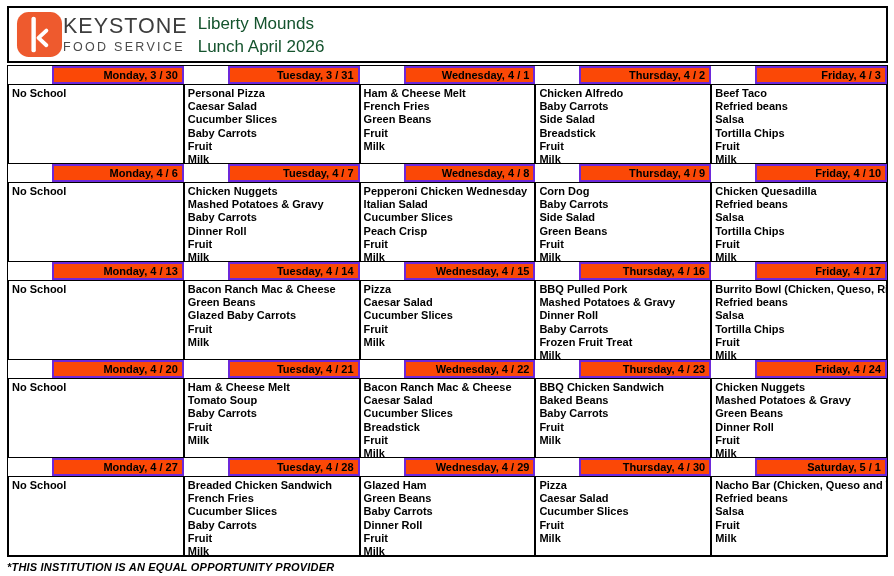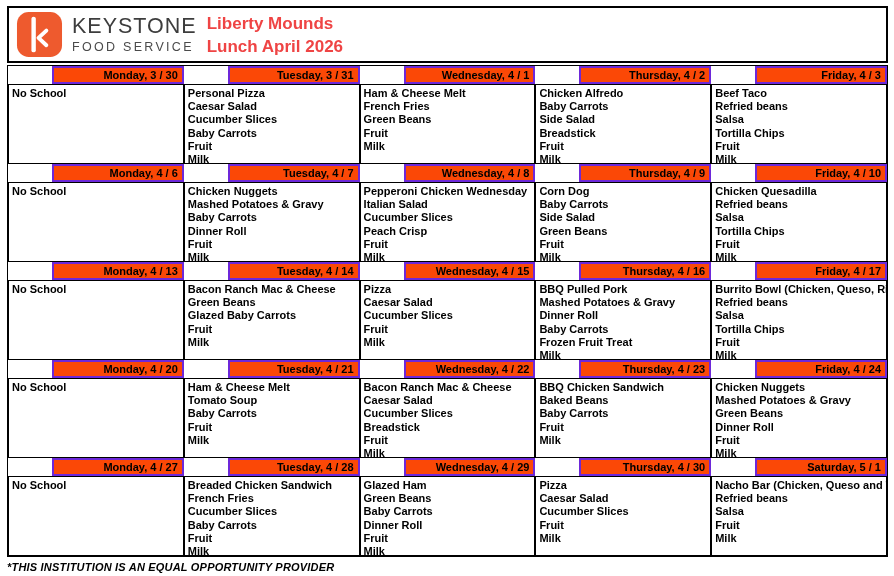--- a/index.html
+++ b/index.html
@@ -2,25 +2,25 @@
 <html style="--day-header-bg: #fb4806;"><head>
 <meta charset="utf-8">
 <style>
   * { margin:0; padding:0; box-sizing:border-box; }
   html,body { width:894px; height:576px; background:#ffffff; overflow:hidden; }
   body { font-family:"Liberation Sans", sans-serif; position:relative; color:#000; }
   .page { position:absolute; left:7px; top:6px; width:881px; }
 
   .top-box { height:57px; border:2px solid #000; background:#fff; display:flex; align-items:center; }
   .logo-svg { width:47px; height:47px; margin-left:7px; flex:0 0 auto; }
-  .brand-text { margin-left:9px; line-height:1; flex:0 0 auto; }
+  .brand-text { line-height:1; flex:0 0 auto; }
   .brand-name { font-size:21.5px; color:#3d3d3d; letter-spacing:1px; }
   .brand-sub  { font-size:12.5px; color:#4a4a4a; letter-spacing:2.3px; margin-top:3px; }
   .titles { margin-left:10px; }
-  .title-line { font-weight:bold; font-size:17px; line-height:23px; color:#ef4444; }
+  .title-line { font-weight:normal; font-size:17px; line-height:23px; color:#14532d; }
 
   .menu-table { margin-top:2px; border:1px solid #000; }
   .week-row { display:grid; grid-template-columns:repeat(5,1fr); }
   .day-header {
     background:var(--day-header-bg,#fb4806);
     border:2px solid #6d28d9;
     height:18px; line-height:15px;
     font-size:11px; font-weight:bold;
     text-align:right; padding-right:4px;
     overflow:hidden; white-space:nowrap;margin-left:44px;

